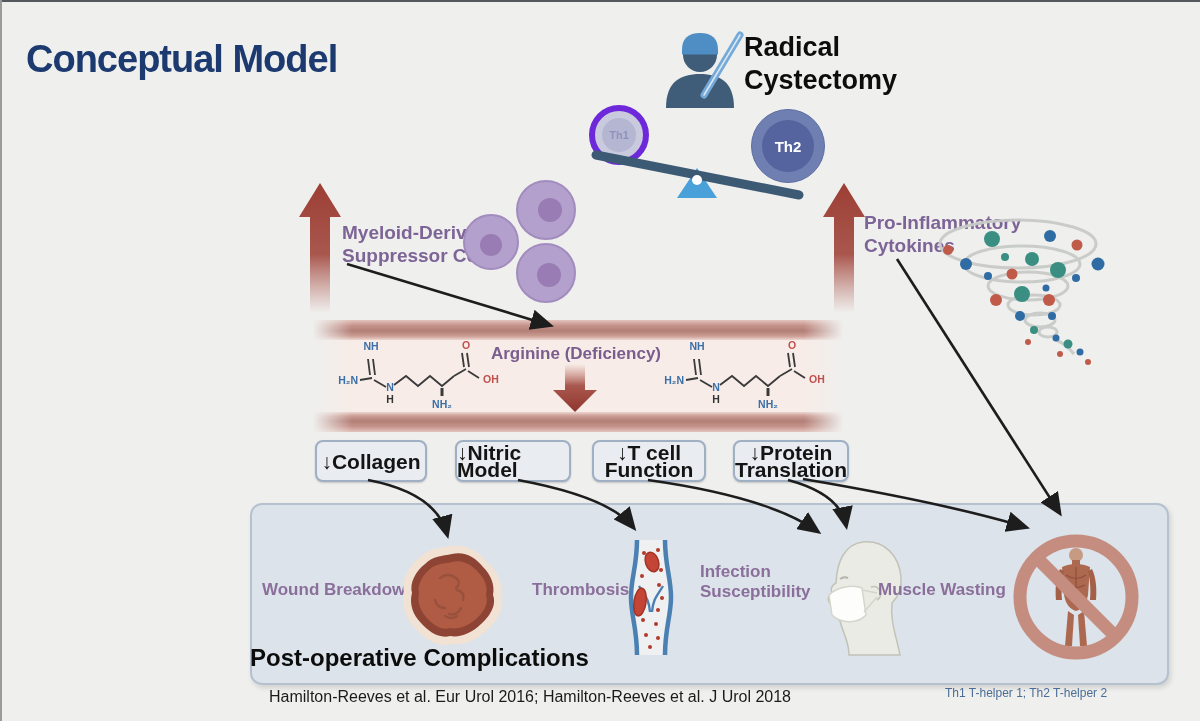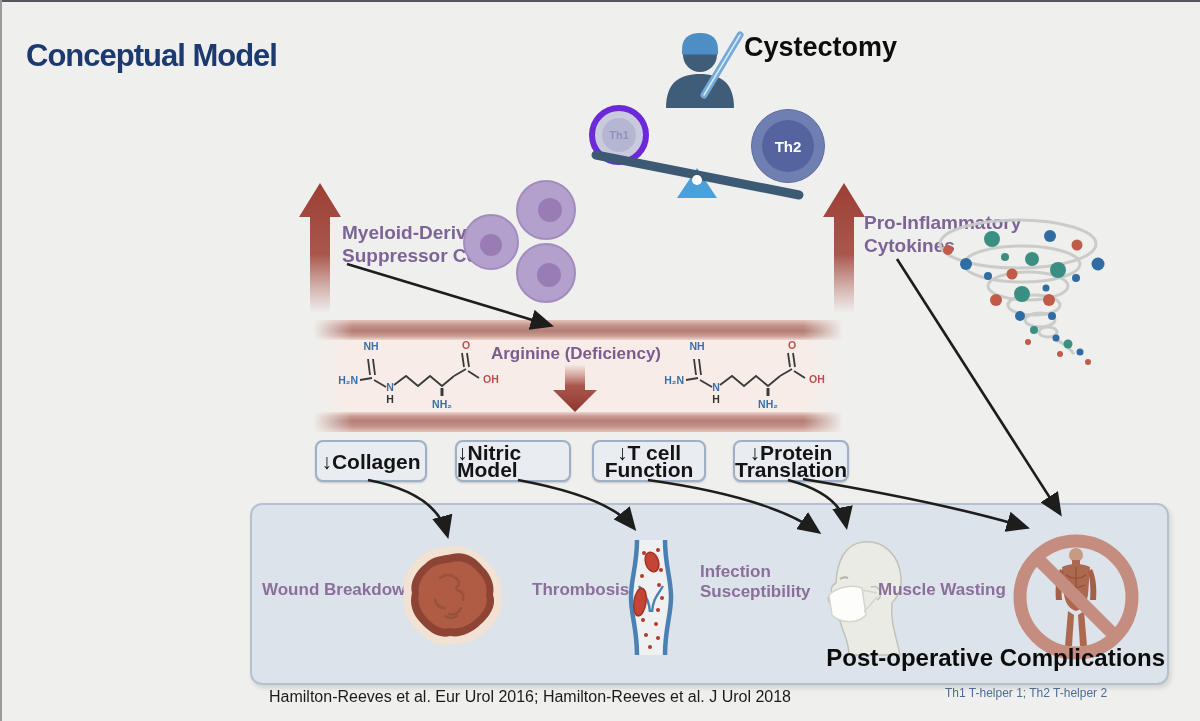--- a/index.html
+++ b/index.html
@@ -1,21 +1,21 @@
 <!DOCTYPE html>
 <html><head>
 <meta charset="utf-8">
 <style>
   html,body{margin:0;padding:0;background:#e6e6e4;}
   #stage{position:relative;width:1200px;height:721px;background:#efefed;overflow:hidden;
          font-family:"Liberation Sans",sans-serif;color:#111;}
   #stage::before{content:"";position:absolute;left:0;top:0;width:100%;height:2px;background:#55585c;z-index:50;}
   #stage::after{content:"";position:absolute;left:0;top:0;width:2px;height:100%;background:#9a9a98;z-index:50;}
   .abs{position:absolute;}
-  .title{left:26px;top:38px;font-size:31px;font-weight:bold;color:#1c3a70;letter-spacing:-1px;}
+  .title{left:26px;top:38px;font-size:38px;font-weight:bold;color:#1c3a70;letter-spacing:-1px;}
   .rc-label{left:744px;top:31px;font-size:27px;font-weight:bold;color:#0d0d0d;line-height:33px;}
   .purple{color:#7d6496;font-weight:bold;}
   .mdsc-label{left:342px;top:221px;font-size:19px;line-height:23px;}
   .cyt-label{left:864px;top:211px;font-size:19px;line-height:23px;}
   
   .th{border-radius:50%;display:flex;align-items:center;justify-content:center;}
   .th1{left:589px;top:105px;width:48px;height:48px;background:#c9cadd;border:6px solid #6d28d9;}
   .th1 .core{width:34px;height:34px;background:#b4b6d2;color:#9092bc;font-size:11px;}
   .th2{left:751px;top:109px;width:72px;height:72px;background:#6f7fb2;border:1px solid #5d6da4;}
   .th2 .core{width:52px;height:52px;background:#55649e;color:#fff;font-size:15px;}
@@ -36,21 +36,21 @@
   .vfade.r{right:-2px;background:linear-gradient(to left,#efefed 15%,rgba(239,239,237,0));}
   .arg-label{left:478px;top:344px;width:196px;text-align:center;font-size:17px;z-index:6;color:#7a5d8f;font-weight:bold;}
   
   .mbox{position:absolute;top:440px;height:38px;background:#e9ecf1;border:2px solid #9fb0c4;border-radius:8px;
         display:flex;flex-direction:column;align-items:center;justify-content:center;
         font-weight:bold;font-size:21px;line-height:17px;color:#141414;box-shadow:0 1px 2px rgba(0,0,0,.18);}
   
   .panel{left:250px;top:503px;width:915px;height:178px;background:#dce3ea;border:2px solid #b5c1cf;
          border-radius:12px;box-shadow:2px 3px 5px rgba(0,0,0,.12);}
   .comp-label{position:absolute;font-size:17px;color:#8b6f9b;font-weight:bold;line-height:20px;}
-  .panel-title{left:250px;top:644px;width:915px;text-align:right;font-size:24px;font-weight:bold;color:#0c0c0c;z-index:8;}
+  .panel-title{left:250px;top:644px;width:915px;text-align:left;font-size:24px;font-weight:bold;color:#0c0c0c;z-index:8;}
   .citation{left:269px;top:688px;font-size:16px;color:#1b1b1b;}
   .legend{left:945px;top:686px;font-size:12px;color:#4a6c97;}
   svg{overflow:visible;}
   .overlay{left:0;top:0;z-index:20;pointer-events:none;}
 </style>
 </head>
 <body>
 
 <div id="stage">
 
@@ -59,20 +59,21 @@
   <svg class="abs" style="left:652px;top:22px" width="96" height="86" viewBox="0 0 96 86">
     <path d="M14,86 C14,60 28,52 48,52 C68,52 82,60 82,86 Z" fill="#3f5d78"></path>
     <circle cx="48" cy="33" r="17" fill="#3f5d78"></circle>
     <path d="M30,28 Q30,11 48,11 Q66,11 66,28 L66,30 L30,30 Z" fill="#4e8ec4"></path>
     <rect x="30" y="30" width="36" height="2.5" fill="#4e8ec4"></rect>
     <line x1="88" y1="13" x2="52" y2="73" stroke="#74a9d8" stroke-width="7" stroke-linecap="round"></line>
     <line x1="88" y1="13" x2="52" y2="73" stroke="#d6e7f5" stroke-width="1.6" stroke-linecap="round"></line>
   </svg>
 
   <div class="abs rc-label">
+    <div>Radical</div>
     <div>Cystectomy</div>
   </div>
 
   <div class="abs th th1">
     <div class="core">Th1</div>
   </div>
   <div class="abs th th2">
     <div class="core">Th2</div>
   </div>
   <svg class="abs" style="left:585px;top:140px" width="230" height="70" viewBox="0 0 230 70">

